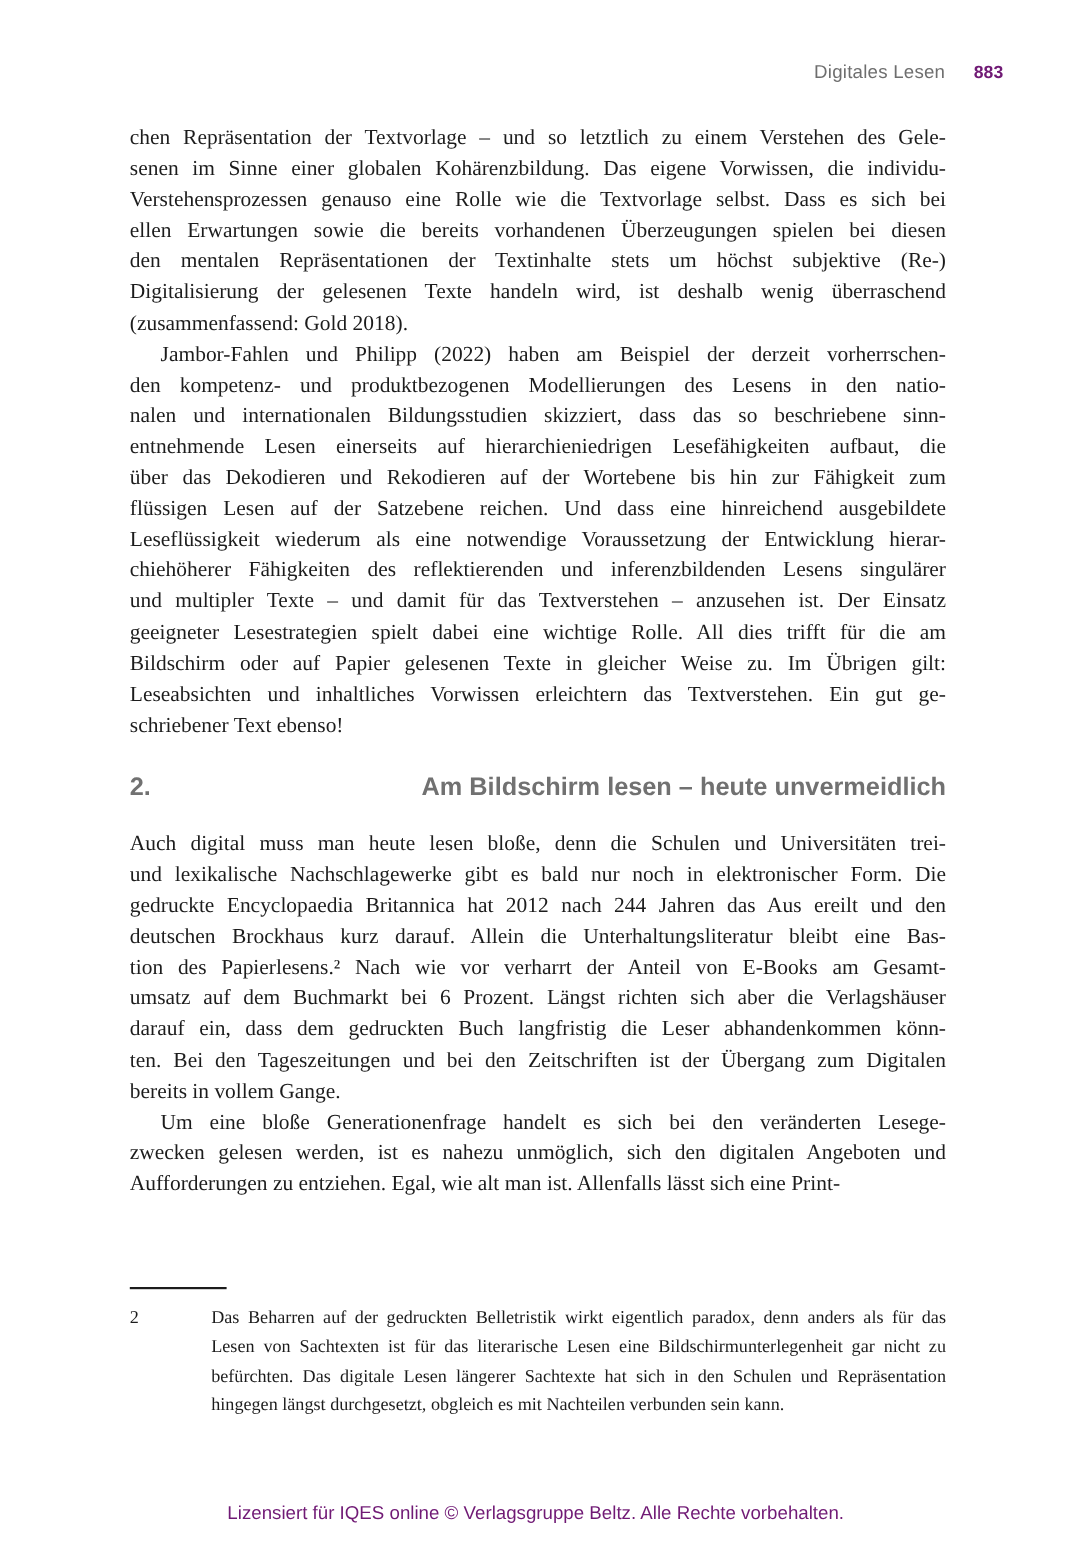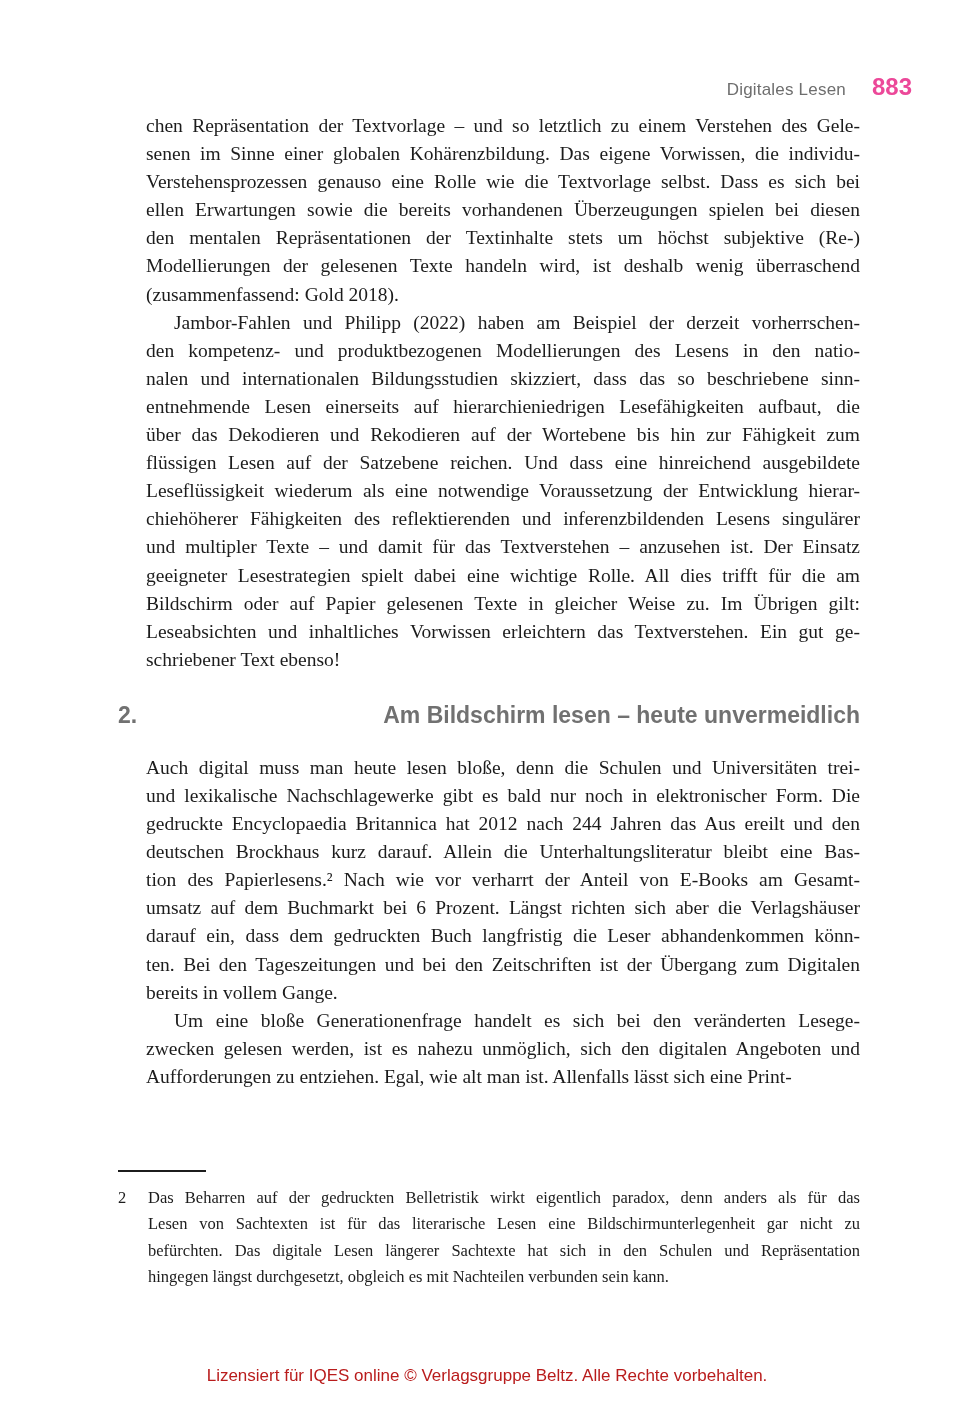--- a/index.html
+++ b/index.html
@@ -9,45 +9,44 @@
     height: 1417px;
     background: #ffffff;
     font-family: "Liberation Serif", serif;
     color: #1c1c1c;
     overflow: hidden;
   }
 
   
   .page-header {
     position: absolute;
-    top: 73px;
+    top: 56px;
     right: 62px;
     display: flex;
     align-items: baseline;
     gap: 26px;
     font-family: "Liberation Sans", sans-serif;
   }
   .running-title { font-size: 17px; color: #6e6e6e; letter-spacing: 0.2px; }
-  .page-number  { font-size: 24px; font-weight: bold; color: #ec4899; }
+  .page-number  { font-size: 16px; font-weight: bold; color: #701a75; }
 
   
   .article {
     position: absolute;
     left: 118px;
     top: 112px;
     width: 742px;
     font-size: 19.5px;
     line-height: 28.1px;
   }
   .para .line {
     text-align: justify;
     text-align-last: justify;
     height: 28.1px;
     overflow: hidden;
-    margin-left: 28px;
   }
   .para .line:last-child { text-align-last: left; }
   .para.indent-first .line:first-child { text-indent: 28px; }
 
   
   .section-heading {
     font-family: "Liberation Sans", sans-serif;
     font-weight: bold;
     color: #717171;
     font-size: 23px;
@@ -71,59 +70,59 @@
     border-top: 2px solid #1c1c1c;
     margin-bottom: 13px;
   }
   .footnote {
     display: flex;
     font-size: 16.5px;
     line-height: 26.3px;
     color: #1c1c1c;
   }
   .footnote-number { flex: none; width: 30px; }
-  .footnote-text { flex: 1; }
+  .footnote-text { flex: 1; margin-left: 44px; }
   .footnote-text .line {
     text-align: justify;
     text-align-last: justify;
     height: 26.3px;
     overflow: hidden;
   }
   .footnote-text .line:last-child { text-align-last: left; }
 
   
   .page-footer {
     position: absolute;
     left: 0;
     top: 1366px;
     width: 974px;
     text-align: center;
     font-family: "Liberation Sans", sans-serif;
     font-size: 17px;
-    color: #b91c1c;
+    color: #701a75;
   }
 </style>
 </head>
 <body>
 
 <div class="page">
 
   <div class="page-header">
     <span class="running-title">Digitales Lesen</span>
     <span class="page-number">883</span>
   </div>
 
   <div class="article">
     <div class="para">
         <div class="line">chen Repräsentation der Textvorlage – und so letztlich zu einem Verstehen des Gele-</div>
         <div class="line">senen im Sinne einer globalen Kohärenzbildung. Das eigene Vorwissen, die individu-</div>
         <div class="line">Verstehensprozessen genauso eine Rolle wie die Textvorlage selbst. Dass es sich bei</div>
         <div class="line">ellen Erwartungen sowie die bereits vorhandenen Überzeugungen spielen bei diesen</div>
         <div class="line">den mentalen Repräsentationen der Textinhalte stets um höchst subjektive (Re-)</div>
-        <div class="line">Modellierungen der gelesenen Texte handeln wird, ist deshalb wenig überraschend</div>
+        <div class="line">Digitalisierung der gelesenen Texte handeln wird, ist deshalb wenig überraschend</div>
         <div class="line">(zusammenfassend: Gold 2018).</div>
       </div>
     <div class="para indent-first">
         <div class="line">Jambor-Fahlen und Philipp (2022) haben am Beispiel der derzeit vorherrschen-</div>
         <div class="line">den kompetenz- und produktbezogenen Modellierungen des Lesens in den natio-</div>
         <div class="line">nalen und internationalen Bildungsstudien skizziert, dass das so beschriebene sinn-</div>
         <div class="line">entnehmende Lesen einerseits auf hierarchieniedrigen Lesefähigkeiten aufbaut, die</div>
         <div class="line">über das Dekodieren und Rekodieren auf der Wortebene bis hin zur Fähigkeit zum</div>
         <div class="line">flüssigen Lesen auf der Satzebene reichen. Und dass eine hinreichend ausgebildete</div>
         <div class="line">Leseflüssigkeit wiederum als eine notwendige Voraussetzung der Entwicklung hierar-</div>

